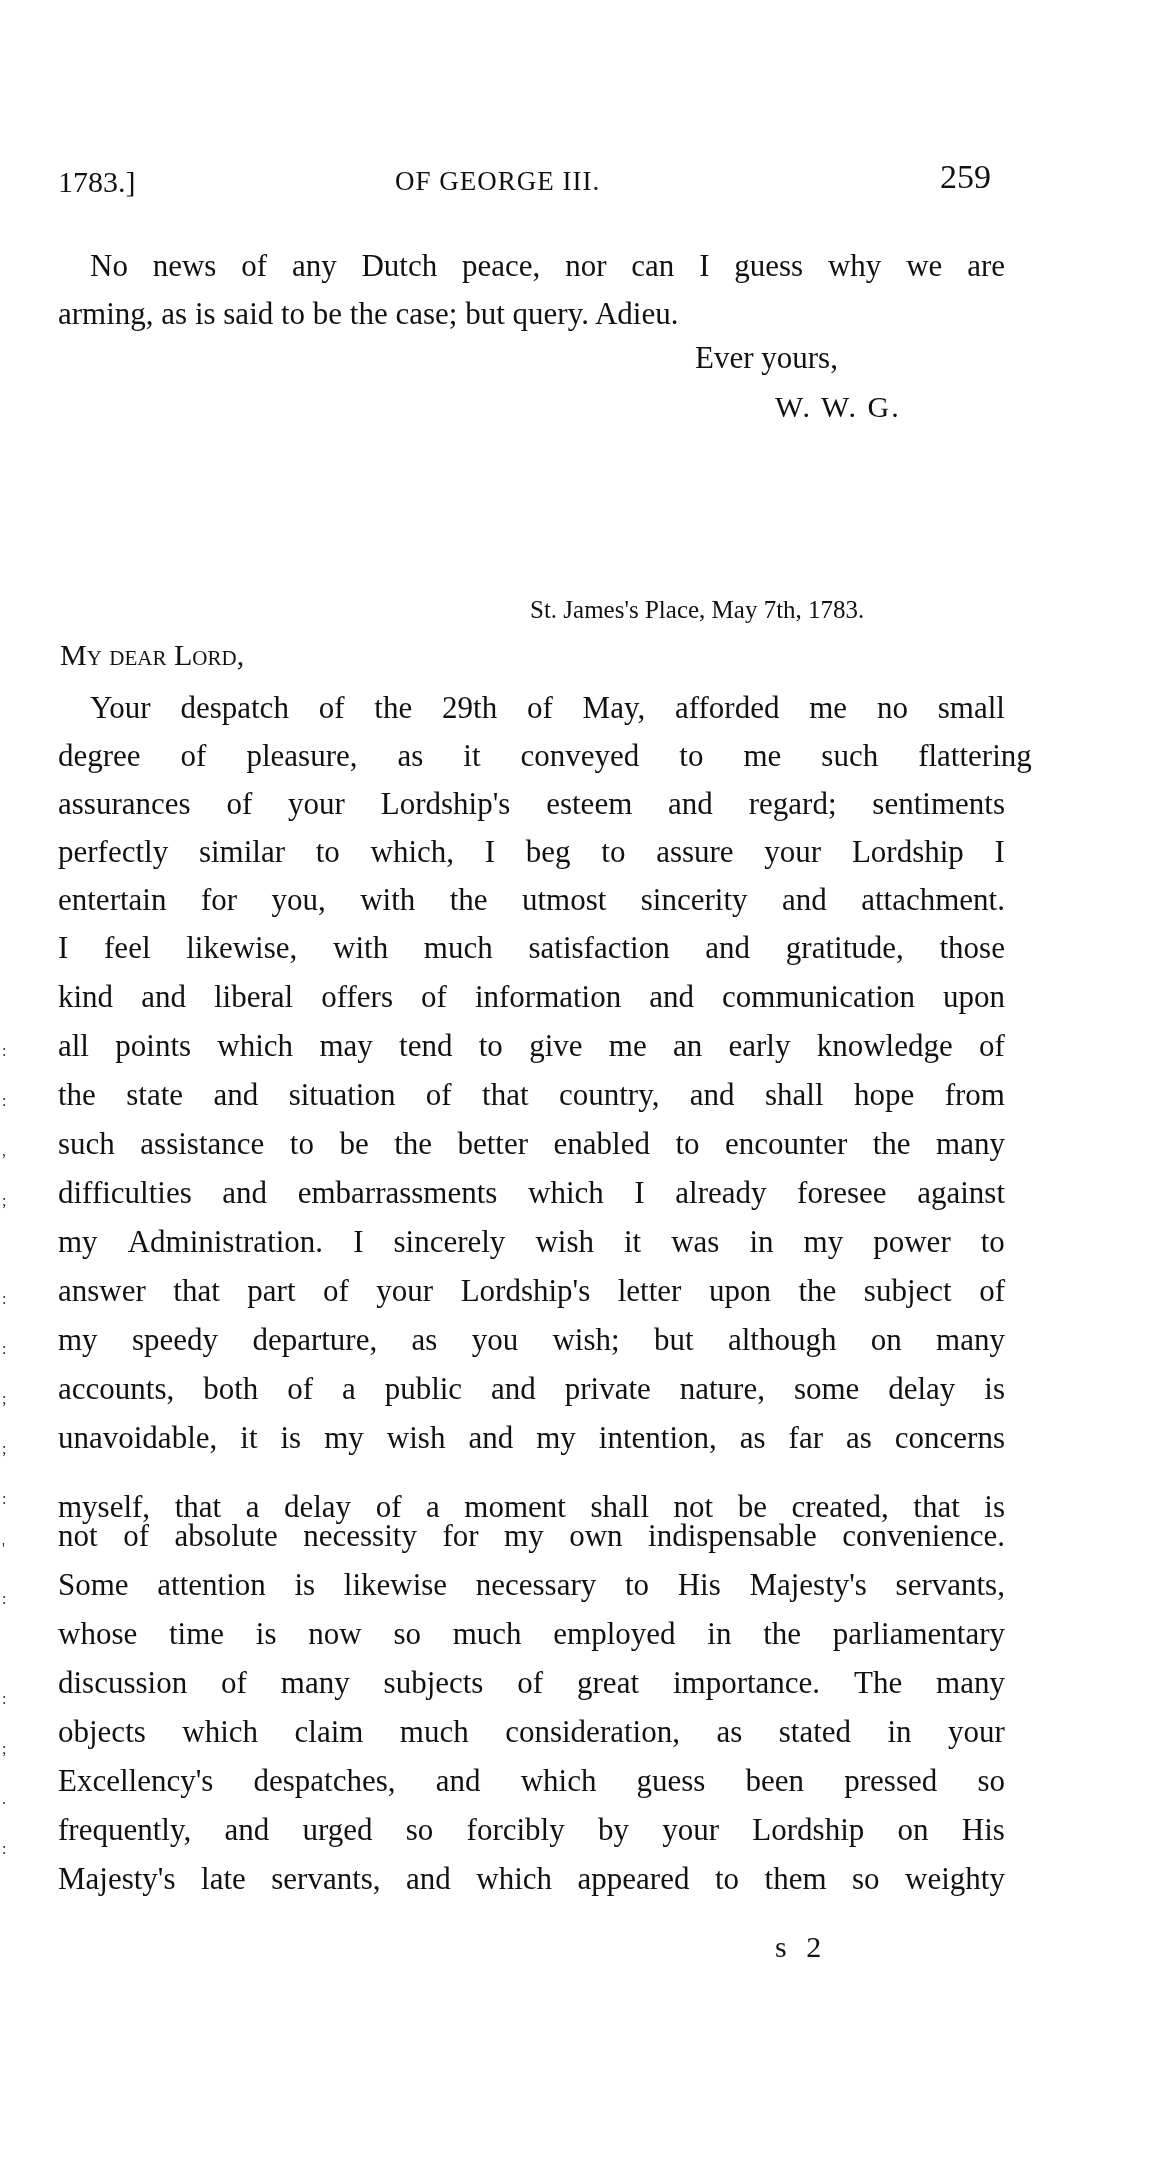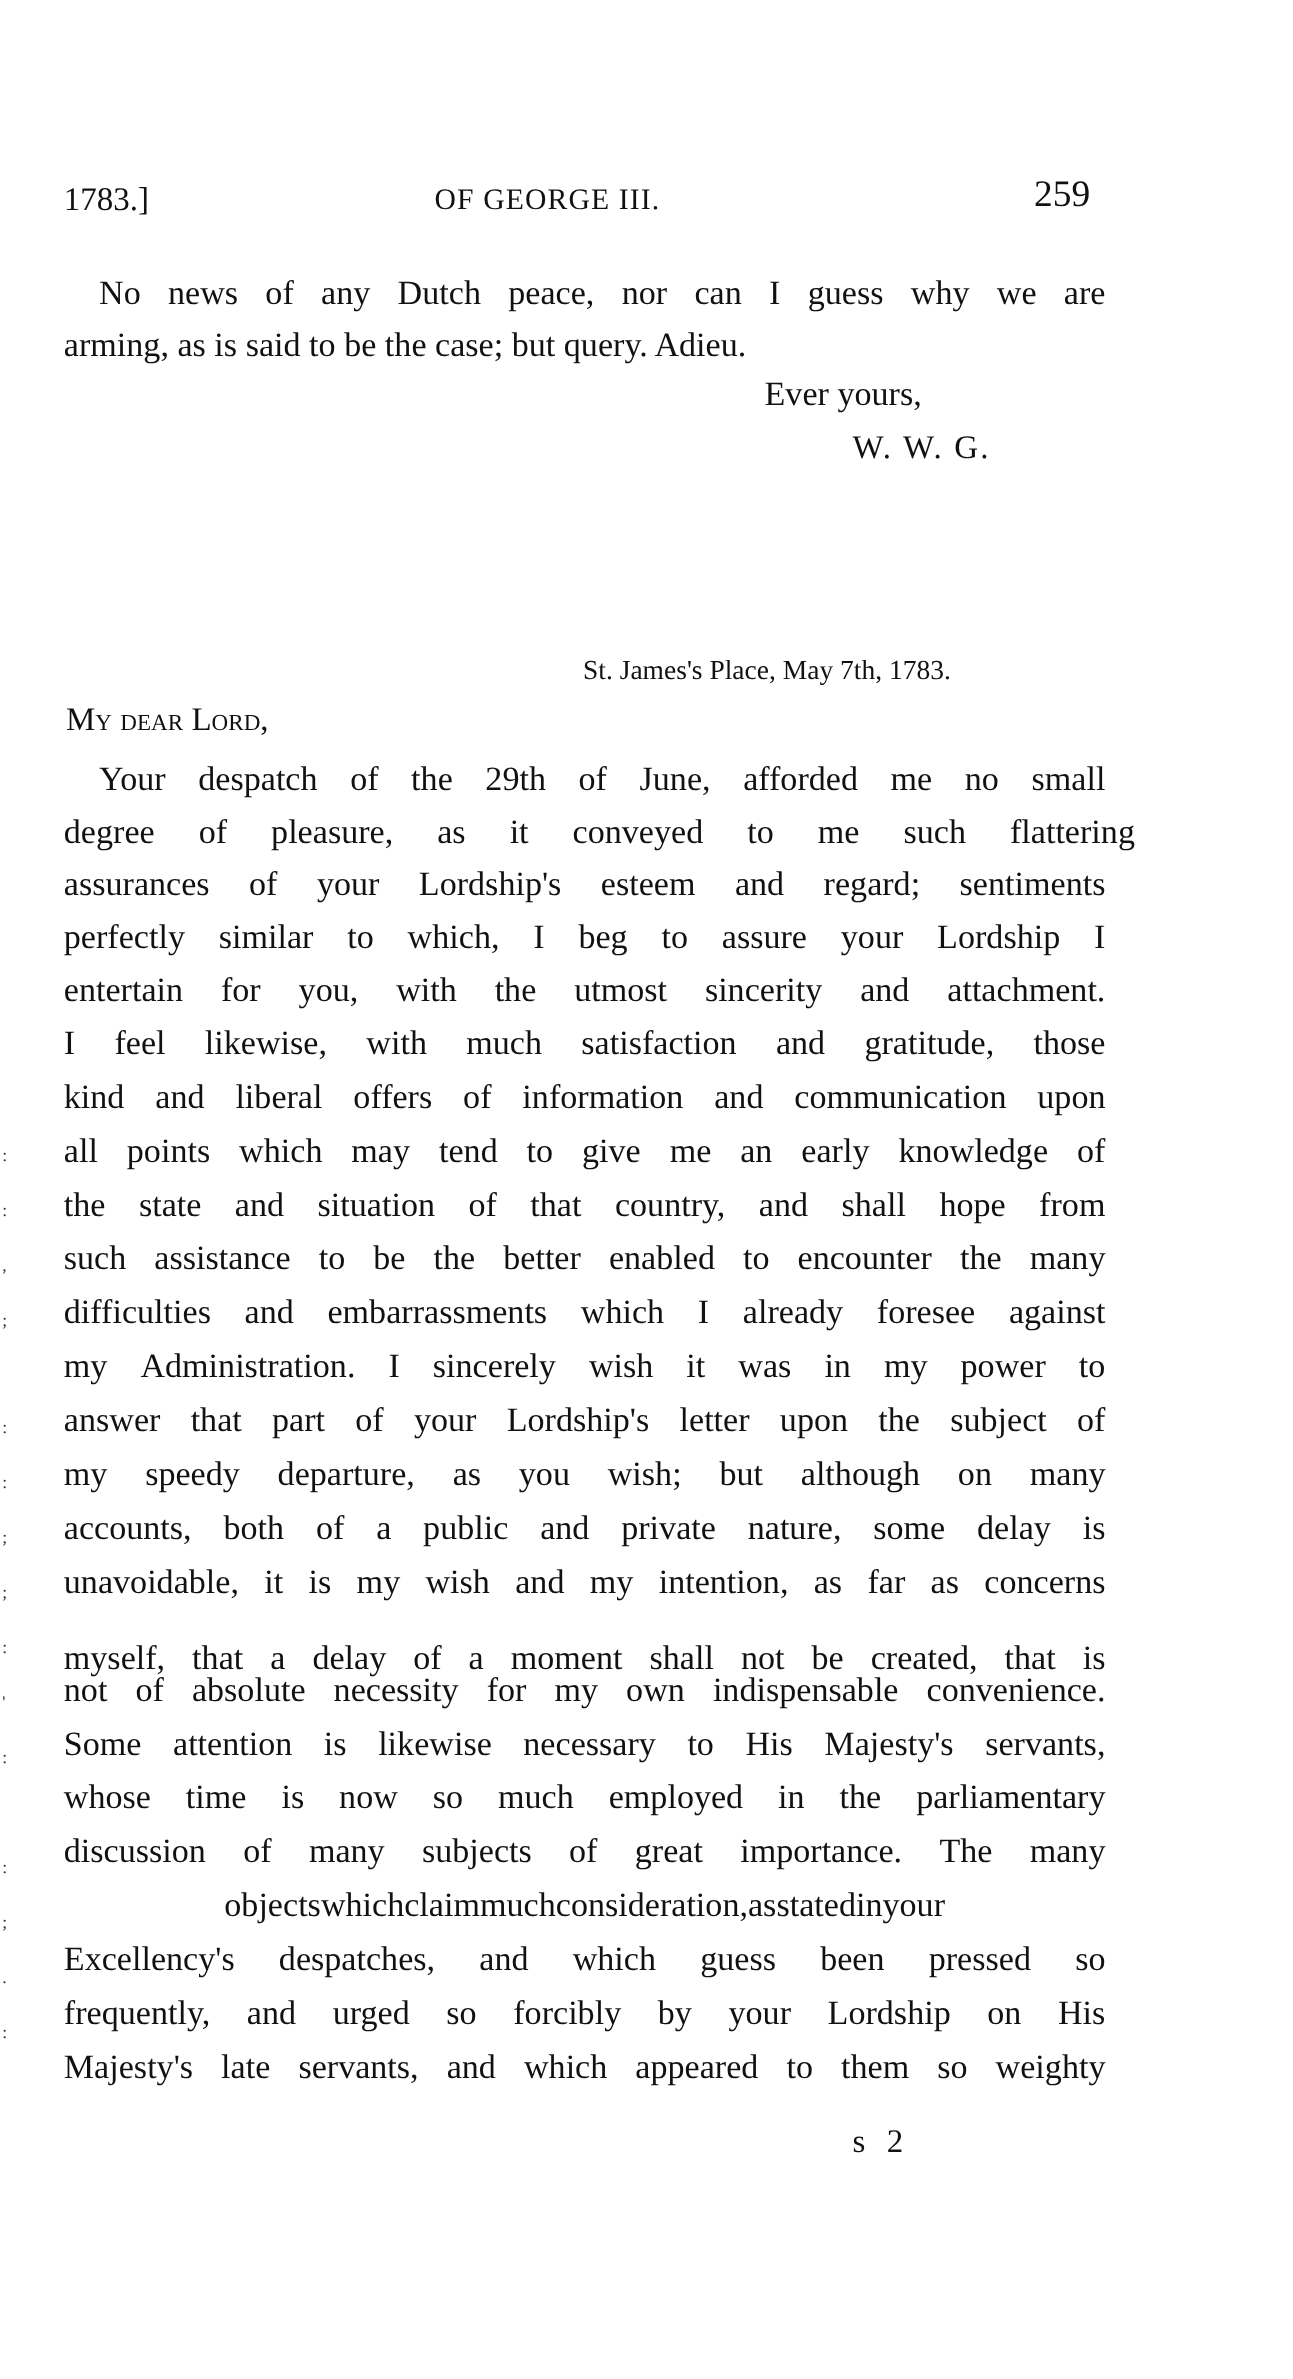--- a/index.html
+++ b/index.html
@@ -62,21 +62,21 @@
 
   <div id="body-lines">
     <div class="line indent" style="top:688px;">
         <span style="display: flex; justify-content: space-between; width: 100%;">
           <span>Your</span>
           <span>despatch</span>
           <span>of</span>
           <span>the</span>
           <span>29th</span>
           <span>of</span>
-          <span>June,</span>
+          <span>May,</span>
           <span>afforded</span>
           <span>me</span>
           <span>no</span>
           <span>small</span>
         </span>
       </div>
     <div class="line" style="top:736px;">
         <span style="display: flex; justify-content: space-between; width: 100%; gap: 40px;">
           <span>degree</span>
           <span>of</span>
@@ -353,21 +353,21 @@
           <span>many</span>
           <span>subjects</span>
           <span>of</span>
           <span>great</span>
           <span>importance.</span>
           <span>The</span>
           <span>many</span>
         </span>
       </div>
     <div class="line" style="top:1712px;">
-        <span style="display: flex; justify-content: center; width: 100%;">
+        <span style="display: flex; justify-content: space-between; width: 100%;">
           <span>objects</span>
           <span>which</span>
           <span>claim</span>
           <span>much</span>
           <span>consideration,</span>
           <span>as</span>
           <span>stated</span>
           <span>in</span>
           <span>your</span>
         </span>

